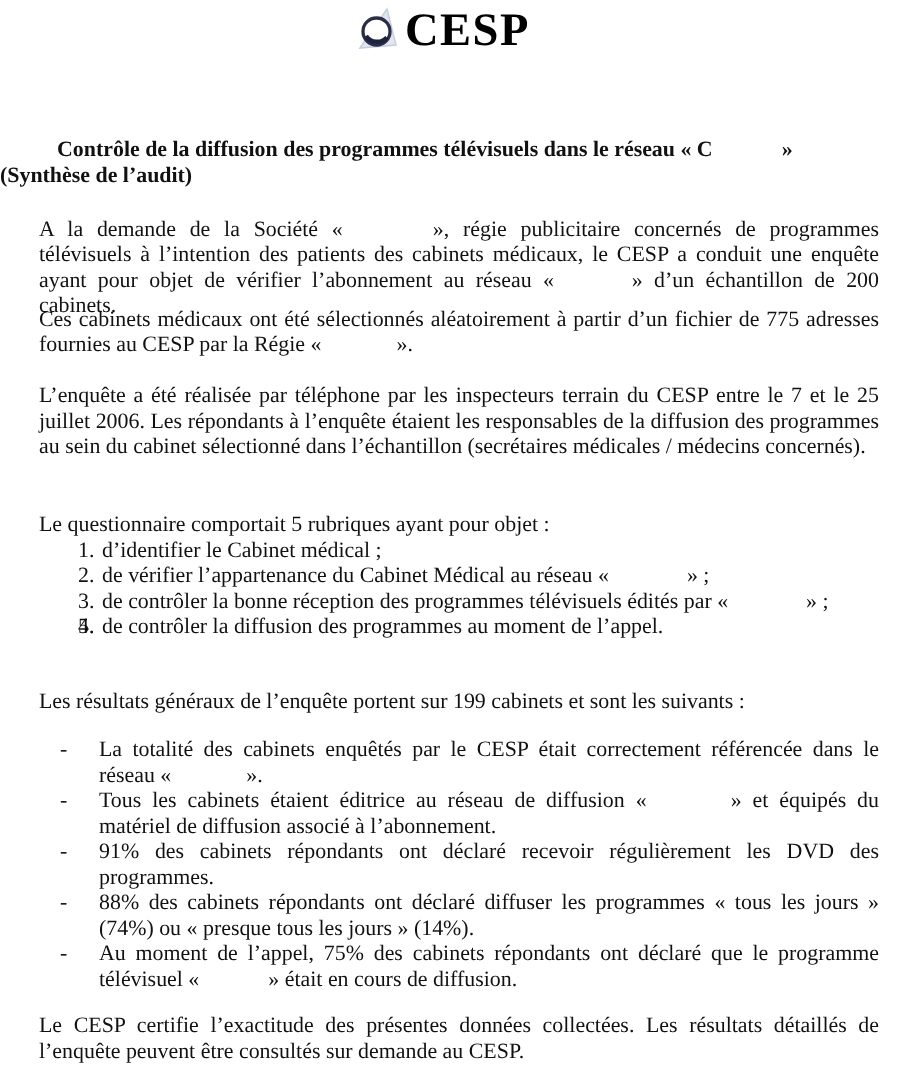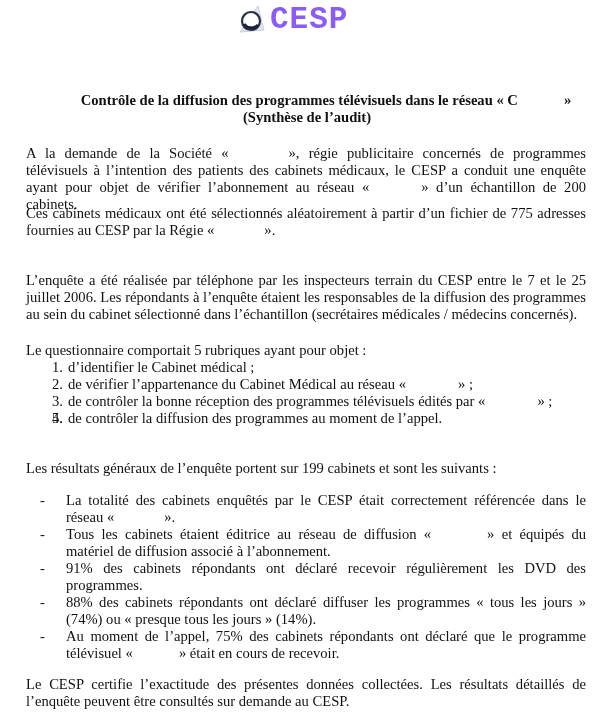--- a/index.html
+++ b/index.html
@@ -1,22 +1,22 @@
 <!DOCTYPE html>
 <html><head>
 <meta charset="utf-8">
 <style>
   html, body { margin:0; padding:0; background:#ffffff; }
   body { width:614px; height:726px; overflow:hidden; position:relative;
          font-family:"Liberation Serif", serif; color:#111; }
   .logo { position:absolute; left:236px; top:2px; height:34px; width:130px; }
   .logo .orb { position:absolute; left:0; top:2px; width:30px; height:30px; }
-  .logo .word { position:absolute; left:34px; top:0px; font-family:Liberation Mono, monospace;
-                font-weight:bold; font-size:31px; letter-spacing:1px; color:#8b5cf6; }
-  .title { position:absolute; left:0; width:614px; top:92px; text-align:center;
+  .logo .word { position:absolute; left:34px; top:0px; font-family:Liberation Serif, serif;
+                font-weight:bold; font-size:31px; letter-spacing:1px; color:#000000; }
+  .title { position:absolute; left:0; width:614px; top:92px; 
            font-weight:bold; font-size:14.6px; line-height:17px; }
   .title .l1 { padding-left:38px; }
   .p { position:absolute; left:26px; width:560px; font-size:14.6px; line-height:17px; text-align:justify; }
   .p.last { text-align-last:left; }
   .blank { display:inline-block; }
   .ol { position:absolute; left:26px; width:570px; font-size:14.6px; line-height:17px; margin:0; padding:0; list-style:none; }
   .ol li { position:relative; padding-left:42px; }
   .ol li .num { position:absolute; left:26px; }
   .ul { position:absolute; left:26px; width:560px; font-size:14.6px; line-height:17px; margin:0; padding:0; list-style:none; }
   .ul li { position:relative; padding-left:40px; text-align:justify; }
@@ -40,35 +40,35 @@
 </div>
 
 <div class="p" style="top:145px">
   <span>A la demande de la Société «</span><span class="blank" style="width:60px"></span><span>», régie publicitaire concernés de programmes télévisuels à l’intention des patients des cabinets médicaux, le CESP a conduit une enquête ayant pour objet de vérifier l’abonnement au réseau «</span><span class="blank" style="width:52px"></span><span>» d’un échantillon de 200 cabinets.</span>
 </div>
 
 <div class="p" style="top:205px">
   <span>Ces cabinets médicaux ont été sélectionnés aléatoirement à partir d’un fichier de 775 adresses fournies au CESP par la Régie «</span><span class="blank" style="width:50px"></span><span>».</span>
 </div>
 
-<div class="p last" style="top:272px">L’enquête a été réalisée par téléphone par les inspecteurs terrain du CESP entre le 7 et le 25 juillet 2006. Les répondants à l’enquête étaient les responsables de la diffusion des programmes au sein du cabinet sélectionné dans l’échantillon (secrétaires médicales / médecins concernés).</div>
+<div class="p last" style="top:256px">L’enquête a été réalisée par téléphone par les inspecteurs terrain du CESP entre le 7 et le 25 juillet 2006. Les répondants à l’enquête étaient les responsables de la diffusion des programmes au sein du cabinet sélectionné dans l’échantillon (secrétaires médicales / médecins concernés).</div>
 
 <div class="p" style="top:342px">Le questionnaire comportait 5 rubriques ayant pour objet :</div>
 
 <ul class="ol" style="top:359px">
   <li><span class="num">1.</span><span>d’identifier le Cabinet médical ;</span></li>
   <li><span class="num">2.</span><span>de vérifier l’appartenance du Cabinet Médical au réseau «</span><span class="blank" style="width:52px"></span><span>» ;</span></li>
   <li><span class="num">3.</span><span>de contrôler la bonne réception des programmes télévisuels édités par «</span><span class="blank" style="width:52px"></span><span>» ;</span></li>
   <li><span class="num">4.</span></li>
   <li><span class="num">5.</span><span>de contrôler la diffusion des programmes au moment de l’appel.</span></li>
 </ul>
 
 <div class="p" style="top:460px">Les résultats généraux de l’enquête portent sur 199 cabinets et sont les suivants :</div>
 
 <ul class="ul" style="top:492px">
   <li><span class="dash">-</span><span>La totalité des cabinets enquêtés par le CESP était correctement référencée dans le réseau «</span><span class="blank" style="width:50px"></span><span>».</span></li>
   <li><span class="dash">-</span><span>Tous les cabinets étaient éditrice au réseau de diffusion «</span><span class="blank" style="width:56px"></span><span>» et équipés du matériel de diffusion associé à l’abonnement.</span></li>
   <li><span class="dash">-</span><span>91% des cabinets répondants ont déclaré recevoir régulièrement les DVD des programmes.</span></li>
   <li><span class="dash">-</span><span>88% des cabinets répondants ont déclaré diffuser les programmes « tous les jours » (74%) ou « presque tous les jours » (14%).</span></li>
-  <li><span class="dash">-</span><span>Au moment de l’appel, 75% des cabinets répondants ont déclaré que le programme télévisuel «</span><span class="blank" style="width:46px"></span><span>» était en cours de recevoir.</span></li>
+  <li><span class="dash">-</span><span>Au moment de l’appel, 75% des cabinets répondants ont déclaré que le programme télévisuel «</span><span class="blank" style="width:46px"></span><span>» était en cours de diffusion.</span></li>
 </ul>
 
 <div class="p last" style="top:676px">Le CESP certifie l’exactitude des présentes données collectées. Les résultats détaillés de l’enquête peuvent être consultés sur demande au CESP.</div>
 
 </body></html>

